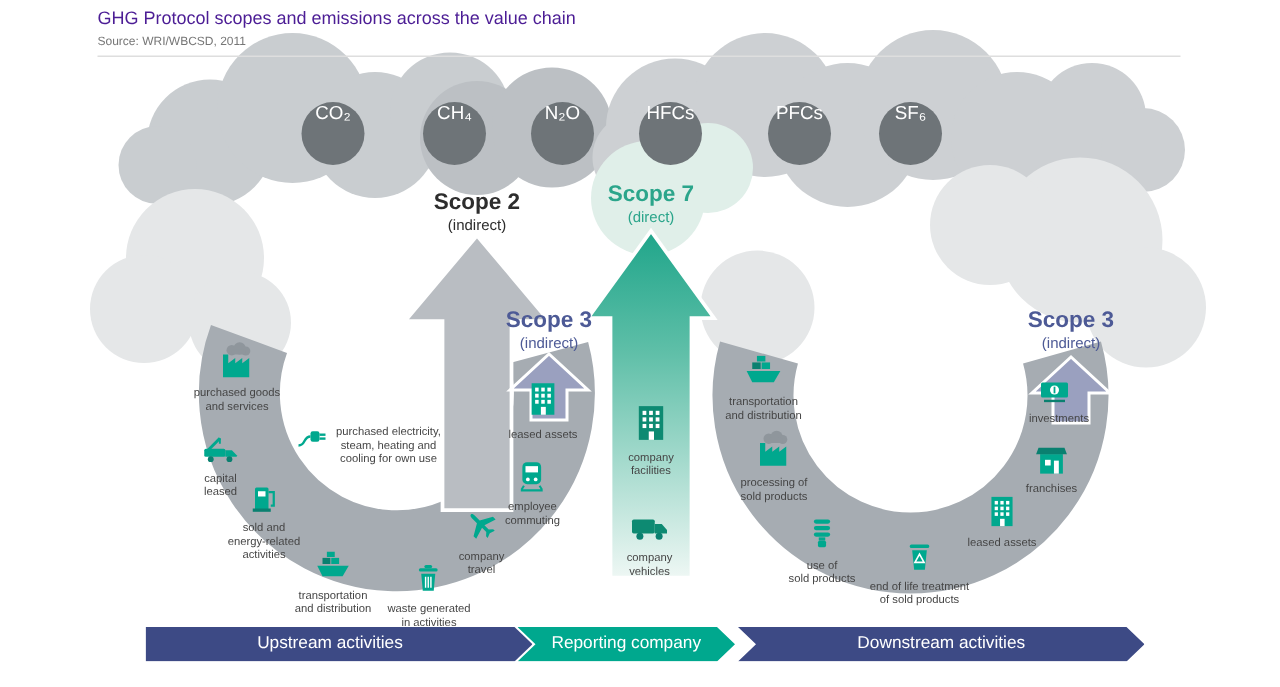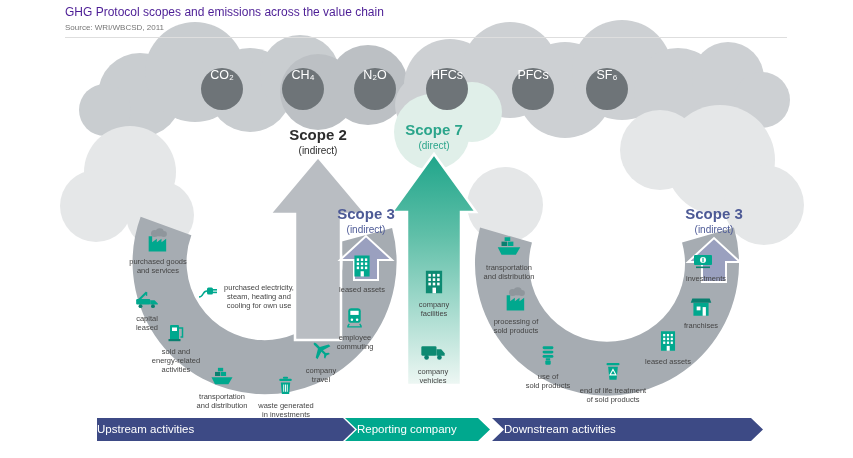--- a/index.html
+++ b/index.html
@@ -12,21 +12,21 @@
   .gas{position:absolute;z-index:2;width:42px;height:42px;border-radius:50%;display:flex;align-items:flex-start;justify-content:center;color:#fff;font-size:12.5px;background:#6e7478}
   .scope{position:absolute;z-index:3;width:92px;text-align:center;line-height:1.25}
   .scope .nm{font-weight:bold;font-size:15px;display:block}
   .scope .kd{font-size:10px;display:block}
   .scope.s2{color:#2d2d2d}
   .scope.s1{color:#2ba58b}
   .scope.s3{color:#4d5a96}
   .lbl{position:absolute;z-index:3;font-size:7.5px;line-height:1.2;color:#454545;text-align:center;white-space:pre-line}
   .ic{position:absolute;z-index:3;width:26px;height:26px;color:#00a88e}
   .ic.dk{color:#0d8a72}
-  .bar{position:absolute;z-index:2;top:418px;height:23px;line-height:23px;color:#fff;font-size:11.5px}
+  .bar{position:absolute;z-index:2;top:418px;height:23px;line-height:23px;text-align:center;color:#fff;font-size:11.5px}
   .bar.navy{background:#3d4a85}
   .bar.teal{background:#00a88e}
   .bar.tip{clip-path:polygon(0 0,calc(100% - 12px) 0,100% 50%,calc(100% - 12px) 100%,0 100%);padding-right:12px}
   .bar.notch{clip-path:polygon(0 0,calc(100% - 12px) 0,100% 50%,calc(100% - 12px) 100%,0 100%,12px 50%);padding-left:12px;padding-right:12px}
 </style>
 </head>
 <body>
 
 <div class="stage">
 
@@ -269,21 +269,21 @@
   <svg class="ic" viewBox="0 0 24 24" style="left:208px;top:362px;width:28px;height:28px">
       <use href="#sym-ship"></use>
     </svg>
   <div class="lbl" style="left:177px;top:392px;width:90px">transportation
 and distribution</div>
 
   <svg class="ic" viewBox="0 0 24 24" style="left:273px;top:372px;width:25px;height:25px">
       <use href="#sym-bin"></use>
     </svg>
   <div class="lbl" style="left:241px;top:401px;width:90px">waste generated
-in investments</div>
+in activities</div>
 
   <svg class="ic" viewBox="0 0 24 24" style="left:309px;top:338px;width:24px;height:24px">
       <use href="#sym-plane"></use>
     </svg>
   <div class="lbl" style="left:281px;top:366px;width:80px">company
 travel</div>
 
   <svg class="ic" viewBox="0 0 24 24" style="left:342px;top:304px;width:25px;height:25px">
       <use href="#sym-train"></use>
     </svg>

